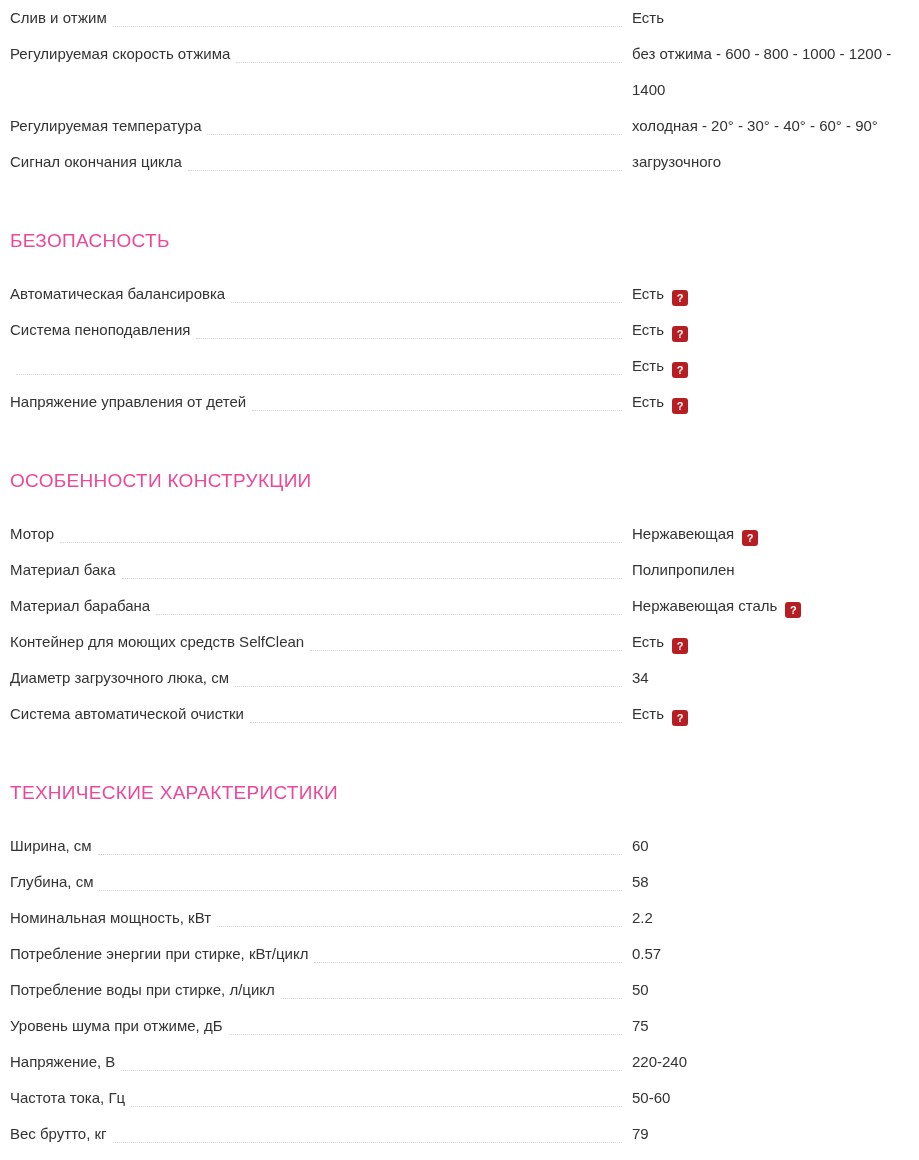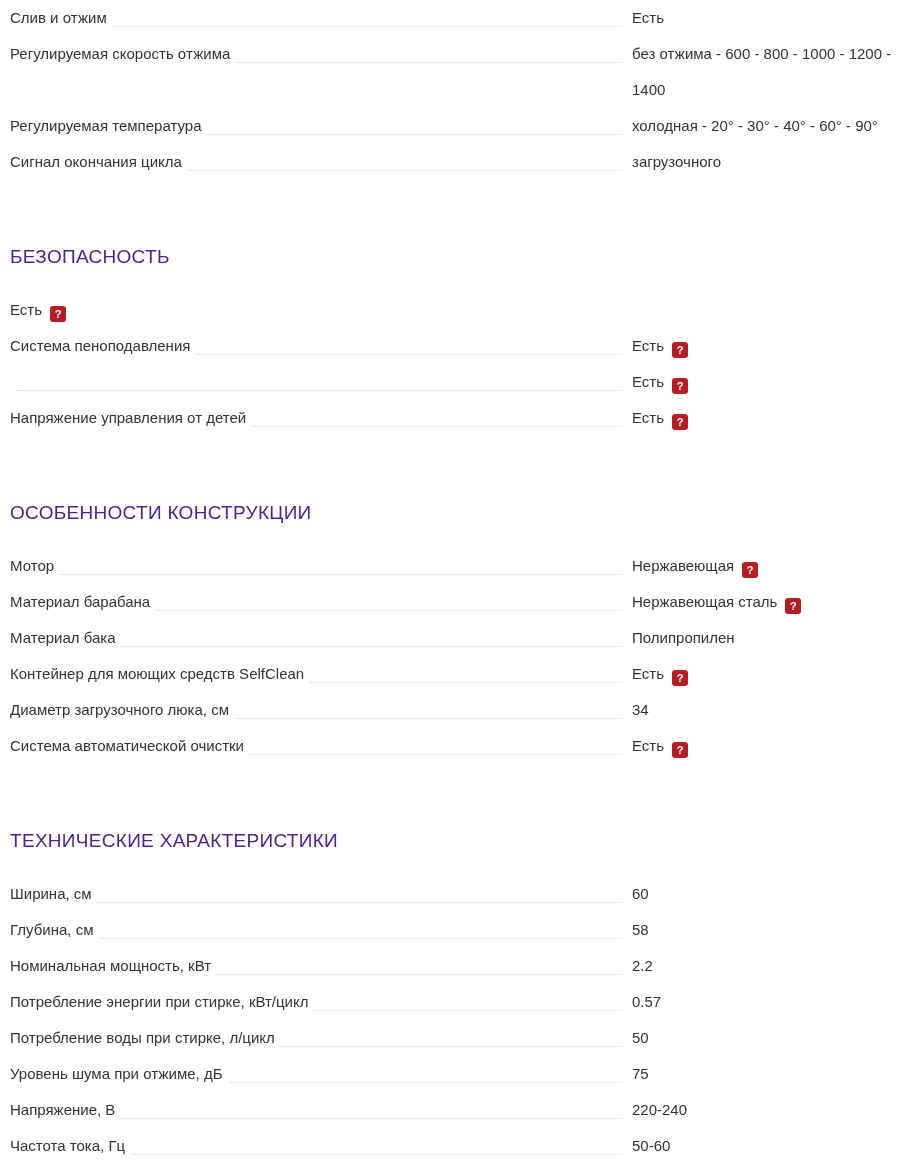--- a/index.html
+++ b/index.html
@@ -14,23 +14,23 @@
     min-height: 1160px;
     box-sizing: border-box;
     padding: 0 10px 20px 10px;
     background: #ffffff;
   }
   .section { margin: 0; }
   .section-heading {
     font-size: 19px;
     font-weight: 400;
     letter-spacing: 0.3px;
-    color: #4c1d95;
+    color: #ec4899;
     text-transform: uppercase;
-    margin: 64px 0 22px 0;
+    margin: 48px 0 22px 0;
     line-height: 26px;
   }
   .spec-row {
     display: flex;
     align-items: flex-start;
     line-height: 36px;
     font-size: 15px;
   }
   .label-cell {
     display: flex;
@@ -118,20 +118,24 @@
       <span class="spec-value">загрузочного</span>
     </div>
   </div>
 </div>
   </div>
 
   <div class="section">
     <h2 class="section-heading">БЕЗОПАСНОСТЬ</h2>
     <div>
   <div class="spec-row">
+    <div class="label-cell">
+      <span class="spec-label">Автоматическая балансировка</span>
+      <span class="dotted-leader"></span>
+    </div>
     <div class="value-cell">
       <span class="spec-value">Есть</span><span class="help-icon">?</span>
     </div>
   </div>
 
   <div class="spec-row">
     <div class="label-cell">
       <span class="spec-label">Система пеноподавления</span>
       <span class="dotted-leader"></span>
     </div>
@@ -169,35 +173,35 @@
       <span class="spec-label">Мотор</span>
       <span class="dotted-leader"></span>
     </div>
     <div class="value-cell">
       <span class="spec-value">Нержавеющая</span><span class="help-icon">?</span>
     </div>
   </div>
 
   <div class="spec-row">
     <div class="label-cell">
+      <span class="spec-label">Материал бака</span>
+      <span class="dotted-leader"></span>
+    </div>
+    <div class="value-cell">
+      <span class="spec-value">Полипропилен</span>
+    </div>
+  </div>
+
+  <div class="spec-row">
+    <div class="label-cell">
       <span class="spec-label">Материал барабана</span>
       <span class="dotted-leader"></span>
     </div>
     <div class="value-cell">
       <span class="spec-value">Нержавеющая сталь</span><span class="help-icon">?</span>
-    </div>
-  </div>
-
-  <div class="spec-row">
-    <div class="label-cell">
-      <span class="spec-label">Материал бака</span>
-      <span class="dotted-leader"></span>
-    </div>
-    <div class="value-cell">
-      <span class="spec-value">Полипропилен</span>
     </div>
   </div>
 
   <div class="spec-row">
     <div class="label-cell">
       <span class="spec-label">Контейнер для моющих средств SelfClean</span>
       <span class="dotted-leader"></span>
     </div>
     <div class="value-cell">
       <span class="spec-value">Есть</span><span class="help-icon">?</span>

